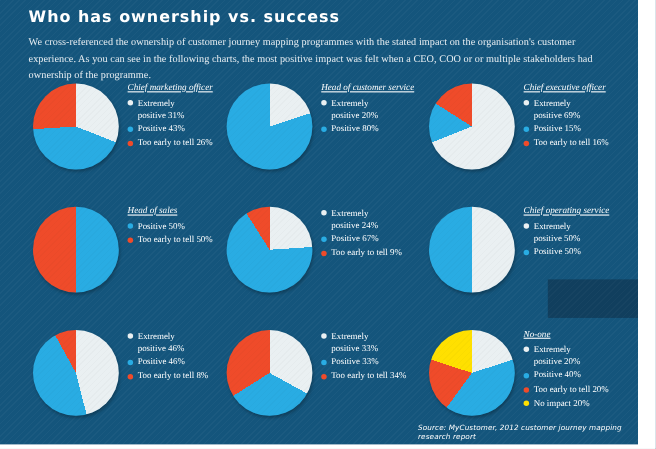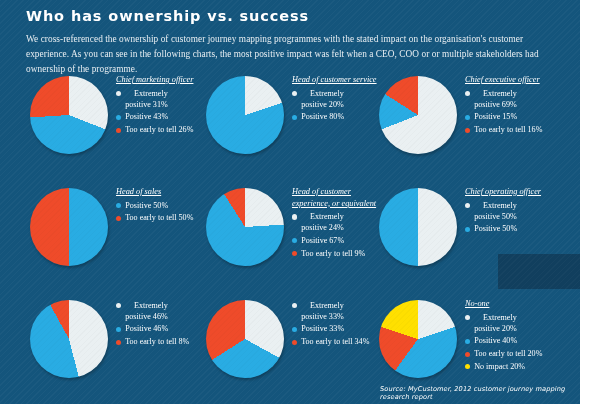--- a/index.html
+++ b/index.html
@@ -57,21 +57,21 @@
   #row-2 { top: 292px; }
 
   .cell {
     position: absolute;
     top: 0;
     width: 186px;
     height: 110px;
   }
   .cell-0 { left: 16px; }
   .cell-1 { left: 192px; }
-  .cell-2 { left: 365px; text-decoration: underline; }
+  .cell-2 { left: 376px; text-decoration: underline; }
 
   .pie {
     position: absolute;
     left: 14px; top: 8px;
     width: 78px; height: 78px;
     border-radius: 50%;
     box-shadow: 1px 2px 3px rgba(0,0,0,0.28);
   }
   .pie-inner {
     position: absolute;
@@ -92,21 +92,20 @@
     font-style: italic;
     text-decoration: underline;
     line-height: 11.5px;
     margin-bottom: 2px;
     white-space: pre-line;
   }
   .legend-item {
     display: flex;
     align-items: flex-start;
     margin-top: 1.5px;
-    text-align: right;
   }
   .legend-dot {
     flex: 0 0 auto;
     width: 5.2px; height: 5.2px;
     border-radius: 50%;
     margin-top: 3.4px;
     margin-right: 4px;
   }
   .legend-label {
     font-size: 8.1px;
@@ -210,43 +209,41 @@
             <span class="legend-dot" style="background: rgb(239, 75, 42);"></span>
             <span class="legend-label">Too early to tell 50%</span>
           </div>
         </div>
       </div>
       <div class="cell cell-1">
         <div class="pie" style="background: conic-gradient(rgb(234, 240, 242) 0%, rgb(234, 240, 242) 24%, rgb(41, 172, 227) 24%, rgb(41, 172, 227) 91%, rgb(239, 75, 42) 91%, rgb(239, 75, 42) 100%);">
           <div class="pie-inner"></div>
         </div>
         <div class="legend">
-          <div class="legend-title">Head of customer
-experience, or equivalent</div>
           <div class="legend-item">
             <span class="legend-dot" style="background: rgb(234, 240, 242);"></span>
             <span class="legend-label">Extremely
 positive 24%</span>
           </div>
           <div class="legend-item">
             <span class="legend-dot" style="background: rgb(41, 172, 227);"></span>
             <span class="legend-label">Positive 67%</span>
           </div>
           <div class="legend-item">
             <span class="legend-dot" style="background: rgb(239, 75, 42);"></span>
             <span class="legend-label">Too early to tell 9%</span>
           </div>
         </div>
       </div>
       <div class="cell cell-2">
         <div class="pie" style="background: conic-gradient(rgb(234, 240, 242) 0%, rgb(234, 240, 242) 50%, rgb(41, 172, 227) 50%, rgb(41, 172, 227) 100%);">
           <div class="pie-inner"></div>
         </div>
         <div class="legend">
-          <div class="legend-title">Chief operating officer</div>
+          <div class="legend-title">Chief operating service</div>
           <div class="legend-item">
             <span class="legend-dot" style="background: rgb(234, 240, 242);"></span>
             <span class="legend-label">Extremely
 positive 50%</span>
           </div>
           <div class="legend-item">
             <span class="legend-dot" style="background: rgb(41, 172, 227);"></span>
             <span class="legend-label">Positive 50%</span>
           </div>
         </div>

